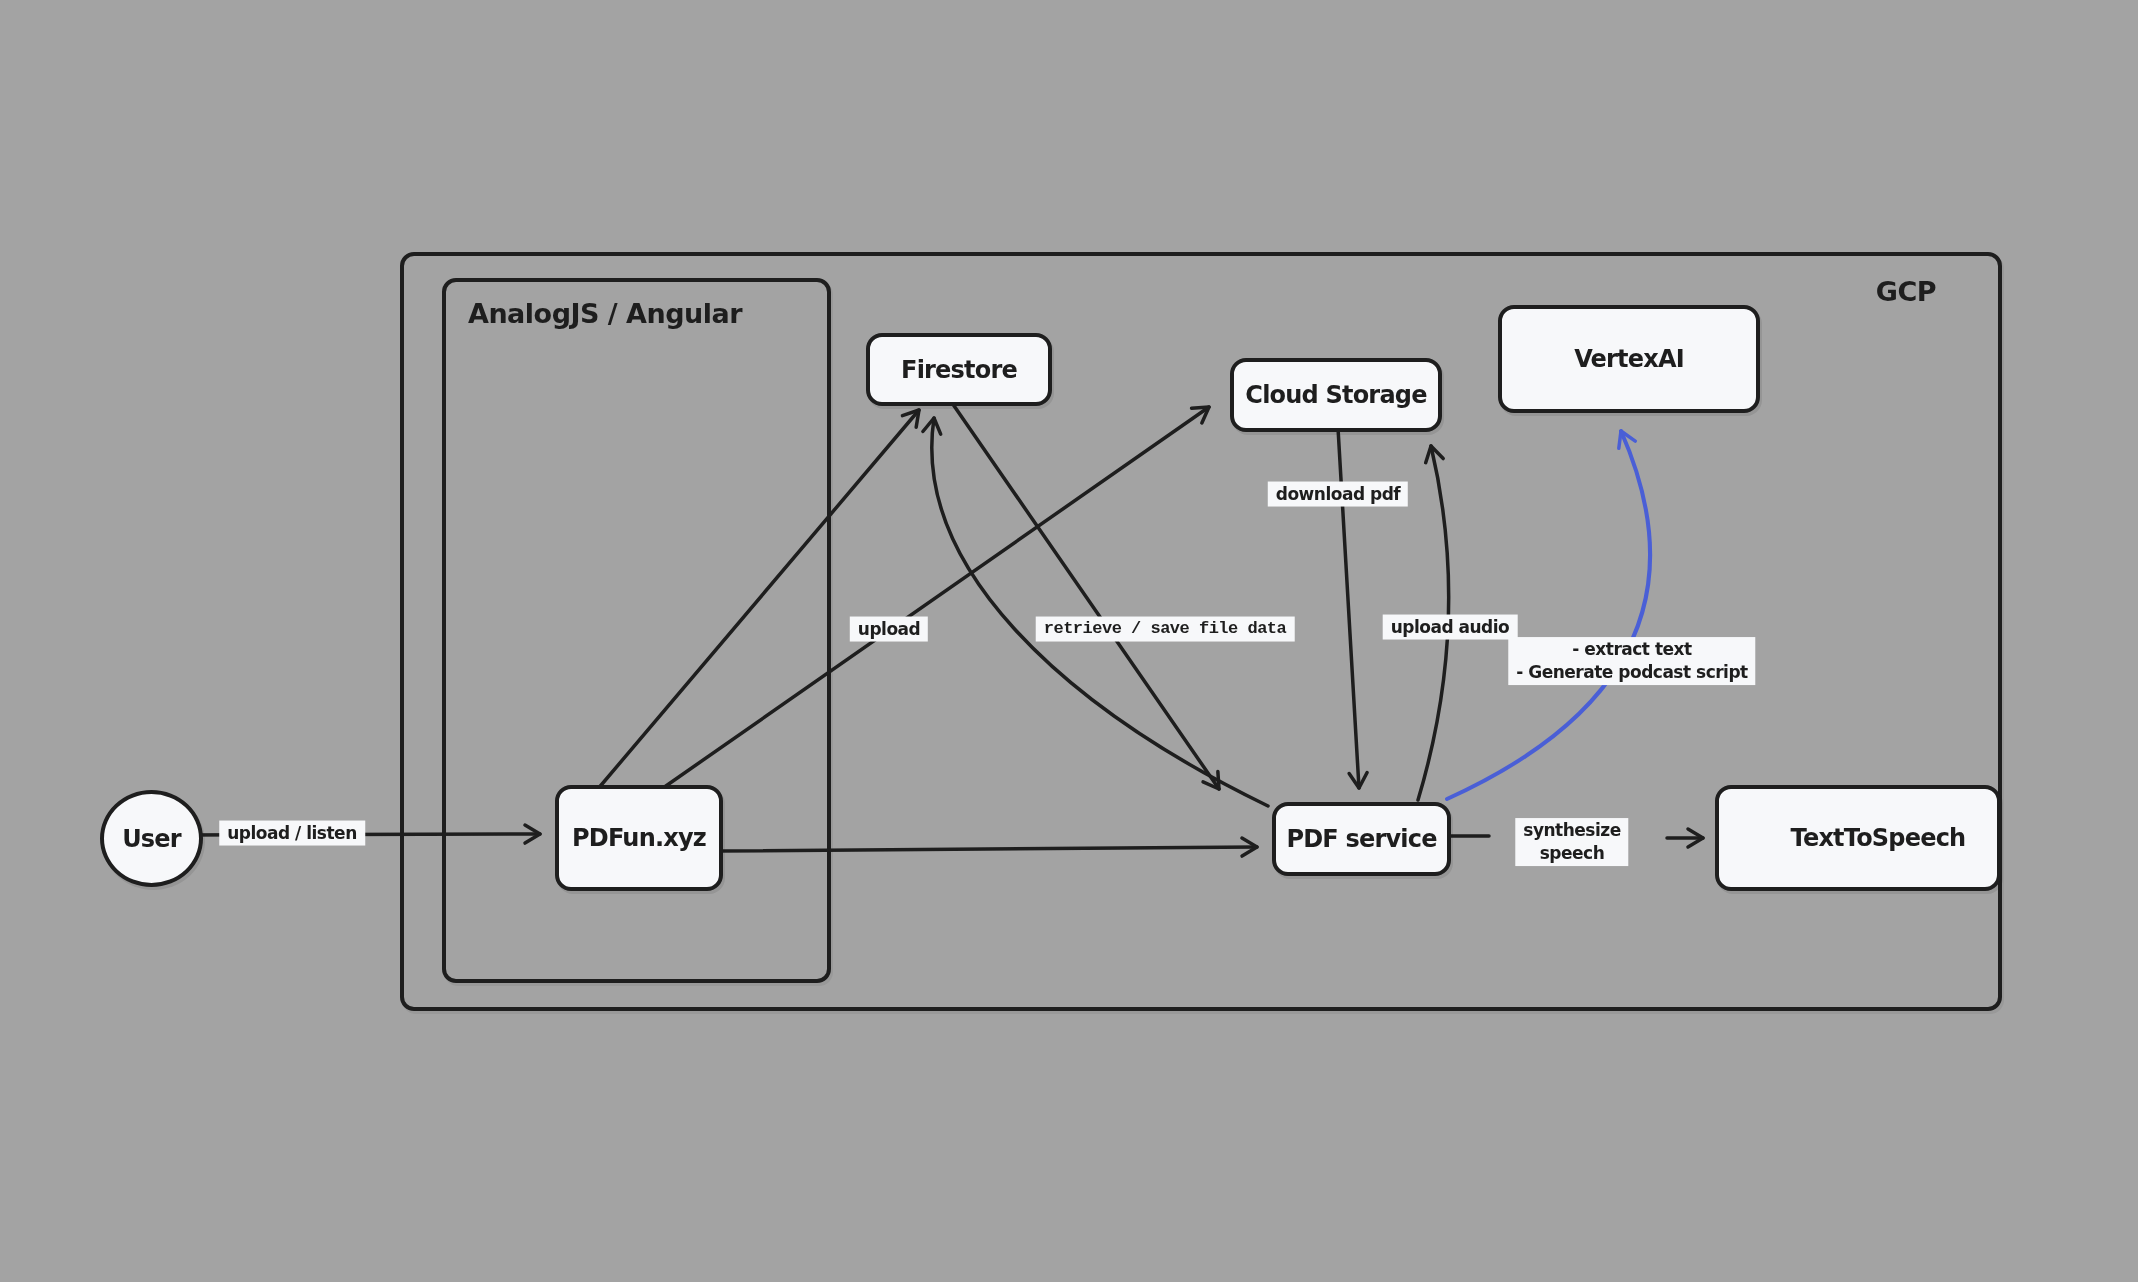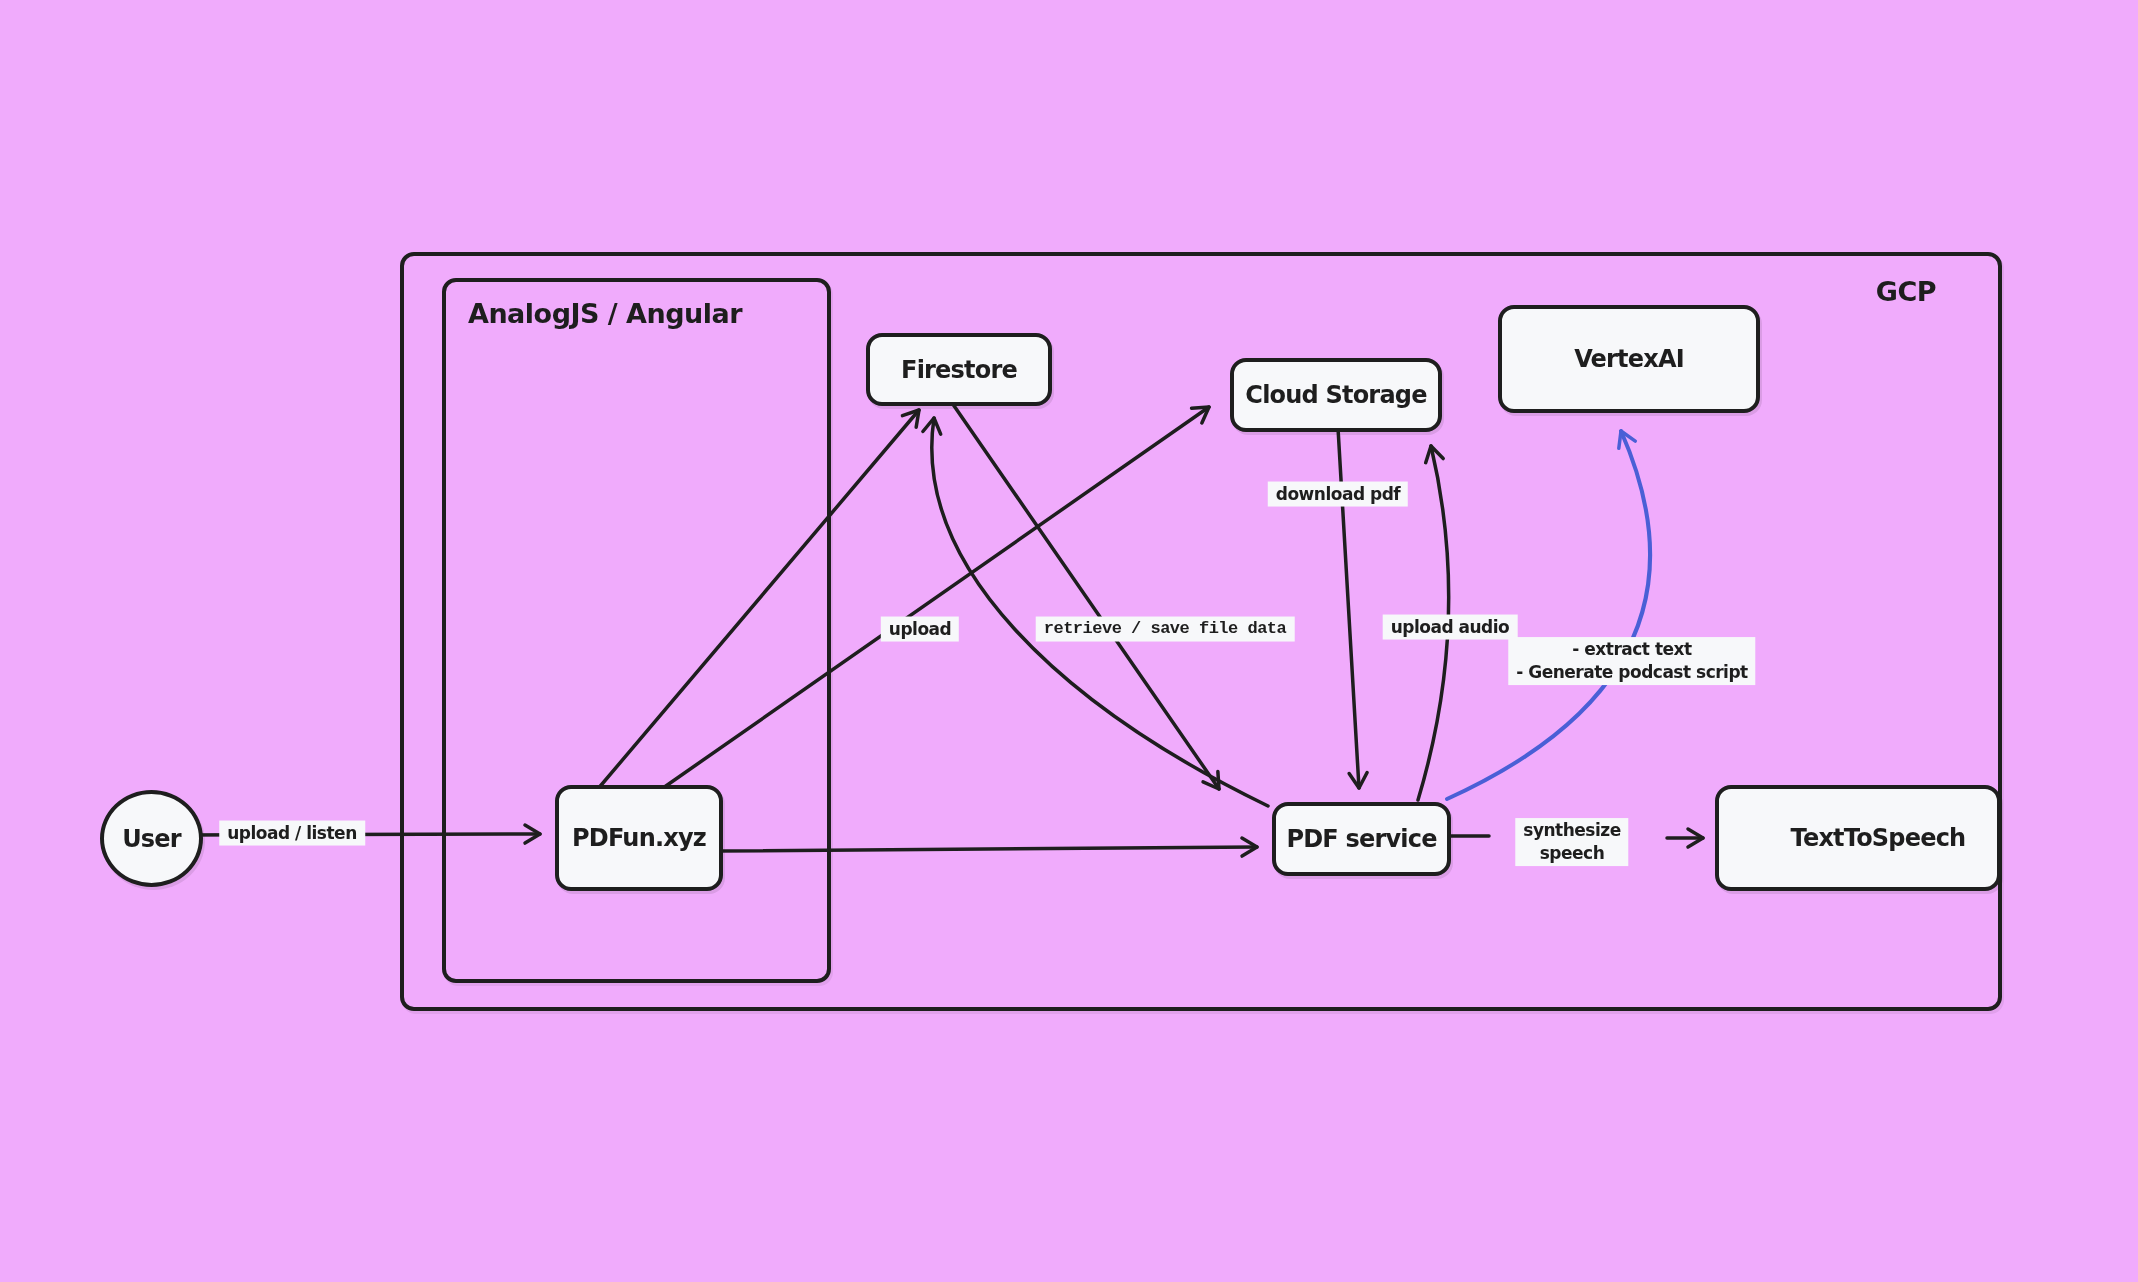--- a/index.html
+++ b/index.html
@@ -1,17 +1,17 @@
 <!DOCTYPE html>
 <html><head>
 <meta charset="utf-8">
 <style>
   html,body{margin:0;padding:0;background:#f7f8fa;}
   .canvas{
-    position:relative;width:2138px;height:1282px;background:#f0abfc;
+    position:relative;width:2138px;height:1282px;background:#a3a3a3;
     font-family:"DejaVu Sans","Liberation Sans",sans-serif;color:#1e1e1e;
     overflow:hidden;
   }
   .container-box{
     position:absolute;border:4px solid #1e1e1e;border-radius:14px;
     background:transparent;box-shadow:2px 3px 0 rgba(30,30,30,0.07);
   }
   .container-label{position:absolute;font-size:27px;font-weight:700;letter-spacing:-0.5px;}
   .node{
     position:absolute;border:4px solid #1e1e1e;border-radius:16px;
@@ -57,21 +57,21 @@
       <path d="M 1338 428 L 1359 788" marker-end="url(#ah)"></path>
       <path d="M 1418 800 Q 1472 620 1431 446" marker-end="url(#ah)"></path>
       <path d="M 718 851 L 1257 847" marker-end="url(#ah)"></path>
       <path d="M 1447 836 L 1489 836"></path>
       <path d="M 1667 838 L 1703 838" marker-end="url(#ah)"></path>
     </g>
     <path d="M 1447 799 Q 1727 672 1621 431" fill="none" stroke="#4a5fd6" stroke-width="4" stroke-linecap="round" marker-end="url(#ahb)"></path>
   </svg>
 
   <div class="edge-label" style="left:292px;top:833px;">upload / listen</div>
-  <div class="edge-label" style="left:920px;top:629px;">upload</div>
+  <div class="edge-label" style="left:889px;top:629px;">upload</div>
   <div class="edge-label" style="left:1165px;top:629px;font-family:Liberation Mono, monospace;">retrieve / save file data</div>
   <div class="edge-label" style="left:1338px;top:494px;">download pdf</div>
   <div class="edge-label" style="left:1450px;top:627px;text-align:center;">upload audio</div>
   <div class="edge-label" style="left:1632px;top:661px;">- extract text
 - Generate podcast script</div>
   <div class="edge-label" style="left:1572px;top:842px;">synthesize
 speech</div>
 
   <div class="node circle" style="left:100px;top:790px;width:95px;height:89px;">
     <span>User</span>

